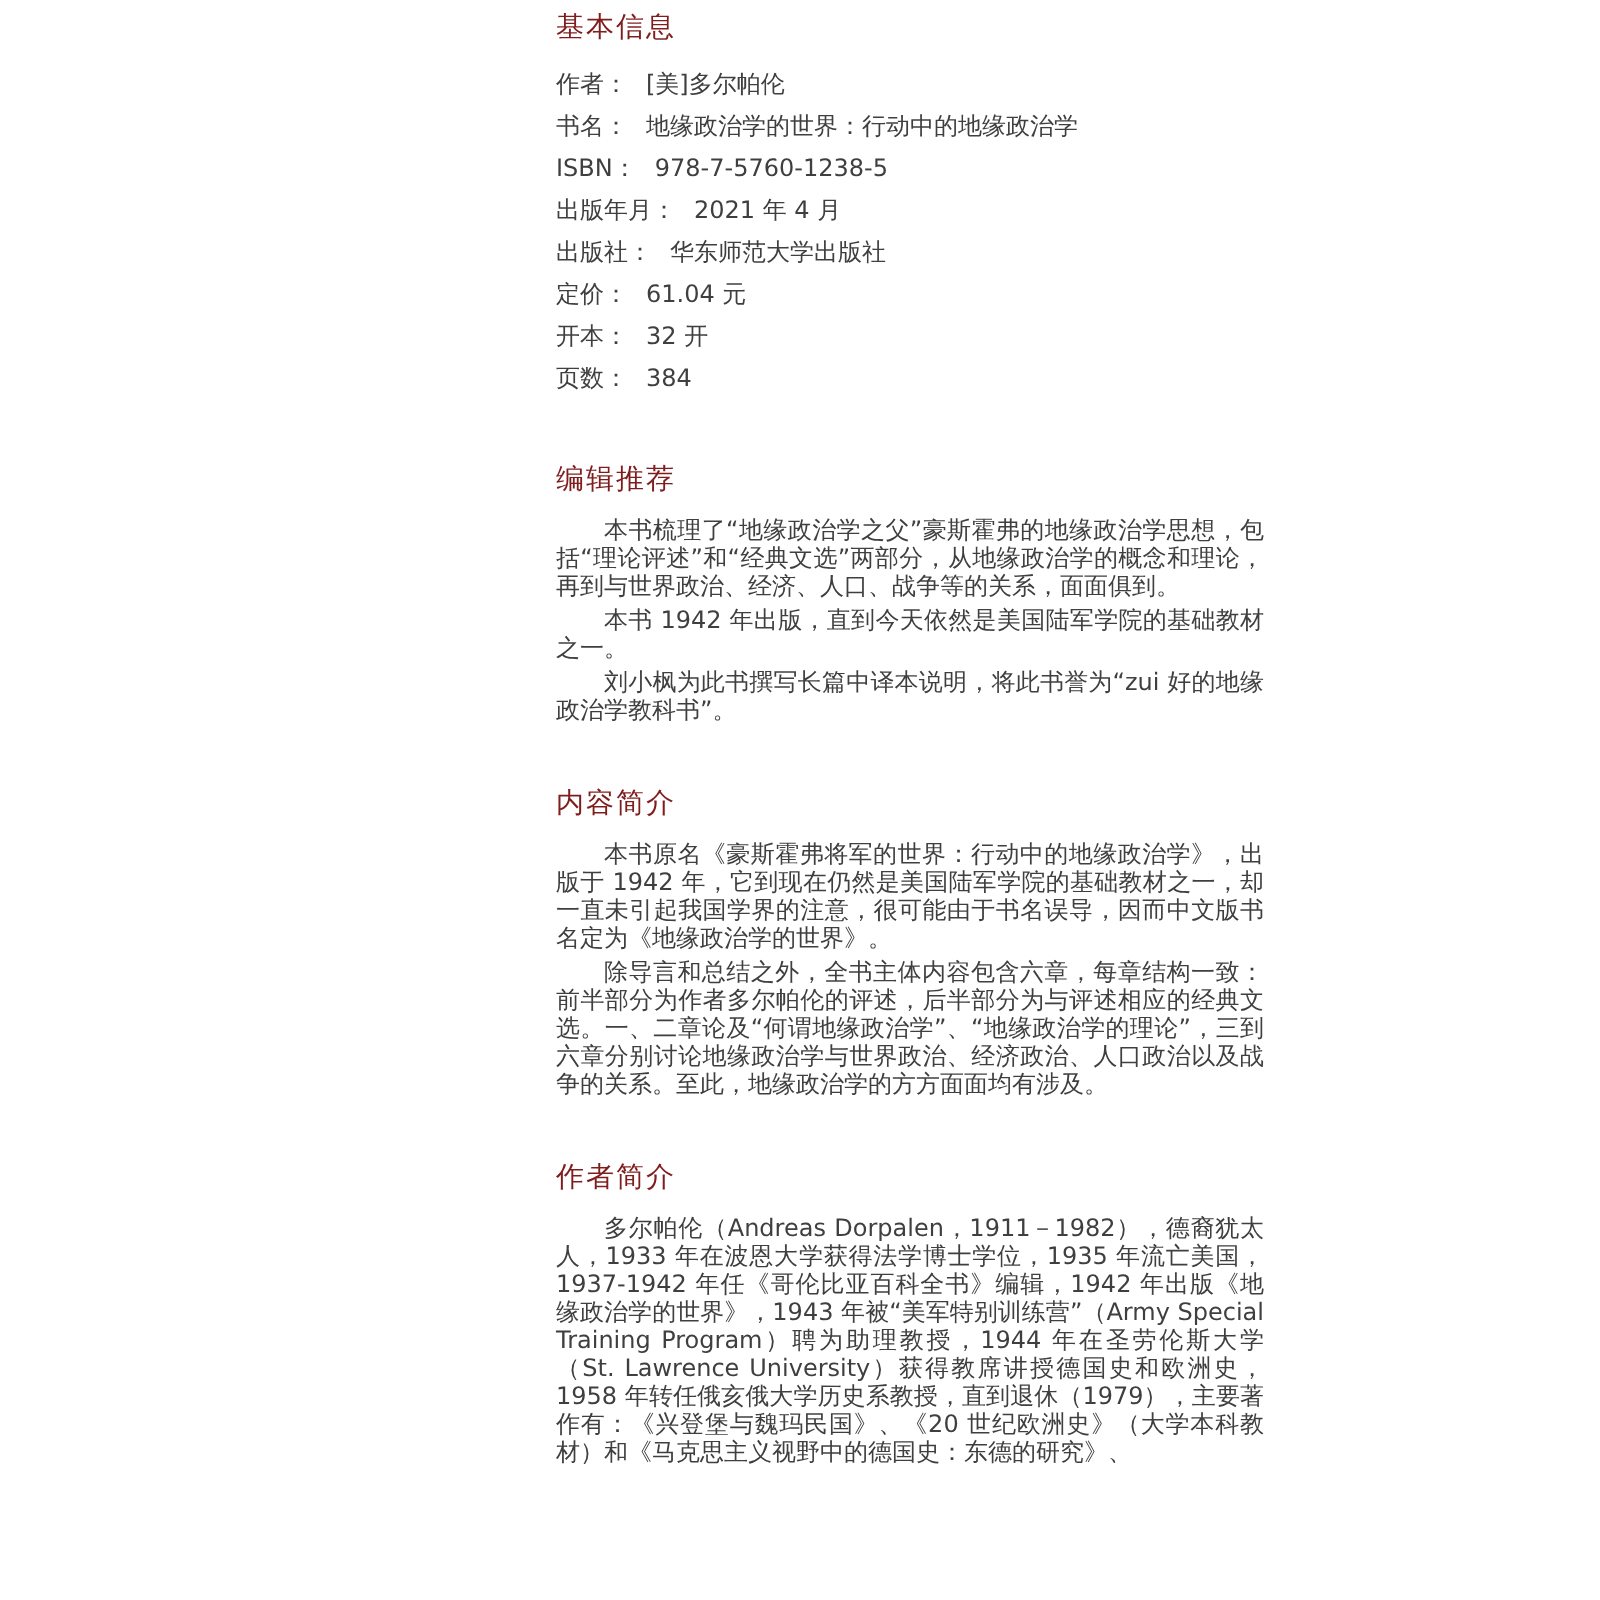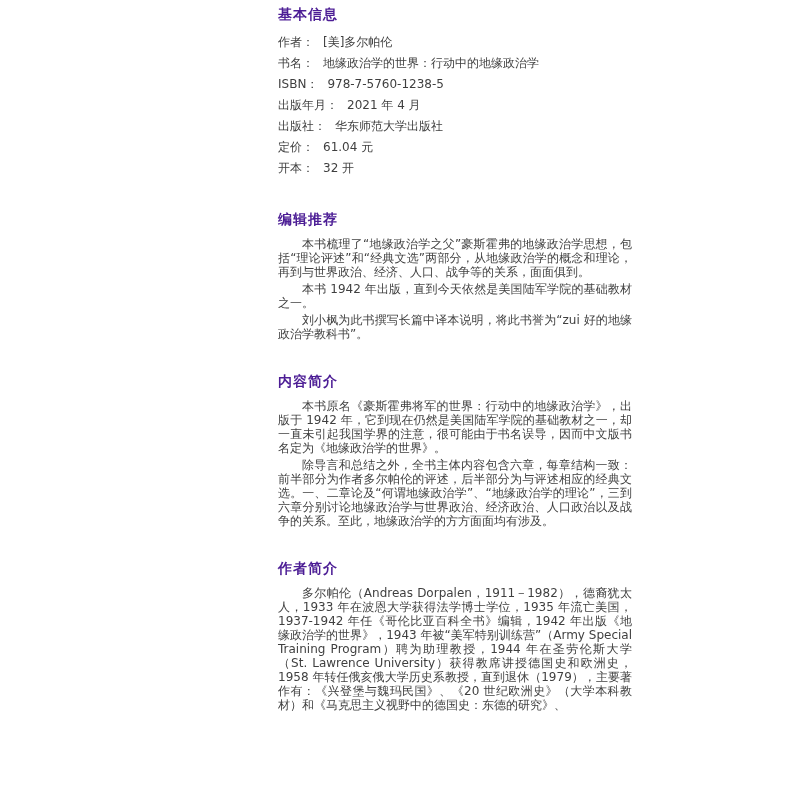--- a/index.html
+++ b/index.html
@@ -15,23 +15,23 @@
     overflow: hidden;
   }
   .content {
     position: absolute;
     left: 278px; top: 6px;
     width: 354px;
     color: #3f3f3f;
     font-size: 12px;
   }
   h2.sec-heading {
-    color: #4c1d95;
+    color: #7f1d1d;
     font-size: 14px;
-    font-weight: bold;
+    font-weight: normal;
     letter-spacing: 1px;
     margin: 0 0 9px 0;
     line-height: 17px;
   }
   section.sec { margin: 0; }
   section.sec + section.sec { margin-top: 32px; }
   .info-line {
     margin: 0;
     line-height: 21px;
     white-space: nowrap;
@@ -53,20 +53,21 @@
 
     <section class="sec">
       <h2 class="sec-heading">基本信息</h2>
       <p class="info-line"><span class="lbl">作者：</span><span class="val">[美]多尔帕伦</span></p>
       <p class="info-line"><span class="lbl">书名：</span><span class="val">地缘政治学的世界：行动中的地缘政治学</span></p>
       <p class="info-line"><span class="lbl">ISBN：</span><span class="val">978-7-5760-1238-5</span></p>
       <p class="info-line"><span class="lbl">出版年月：</span><span class="val">2021 年 4 月</span></p>
       <p class="info-line"><span class="lbl">出版社：</span><span class="val">华东师范大学出版社</span></p>
       <p class="info-line"><span class="lbl">定价：</span><span class="val">61.04 元</span></p>
       <p class="info-line"><span class="lbl">开本：</span><span class="val">32 开</span></p>
+      <p class="info-line"><span class="lbl">页数：</span><span class="val">384</span></p>
     </section>
 
     <section class="sec">
       <h2 class="sec-heading">编辑推荐</h2>
       <p class="para">本书梳理了“地缘政治学之父”豪斯霍弗的地缘政治学思想，包括“理论评述”和“经典文选”两部分，从地缘政治学的概念和理论，再到与世界政治、经济、人口、战争等的关系，面面俱到。</p>
       <p class="para">本书 1942 年出版，直到今天依然是美国陆军学院的基础教材之一。</p>
       <p class="para">刘小枫为此书撰写长篇中译本说明，将此书誉为“zui 好的地缘政治学教科书”。</p>
     </section>
 
     <section class="sec">

